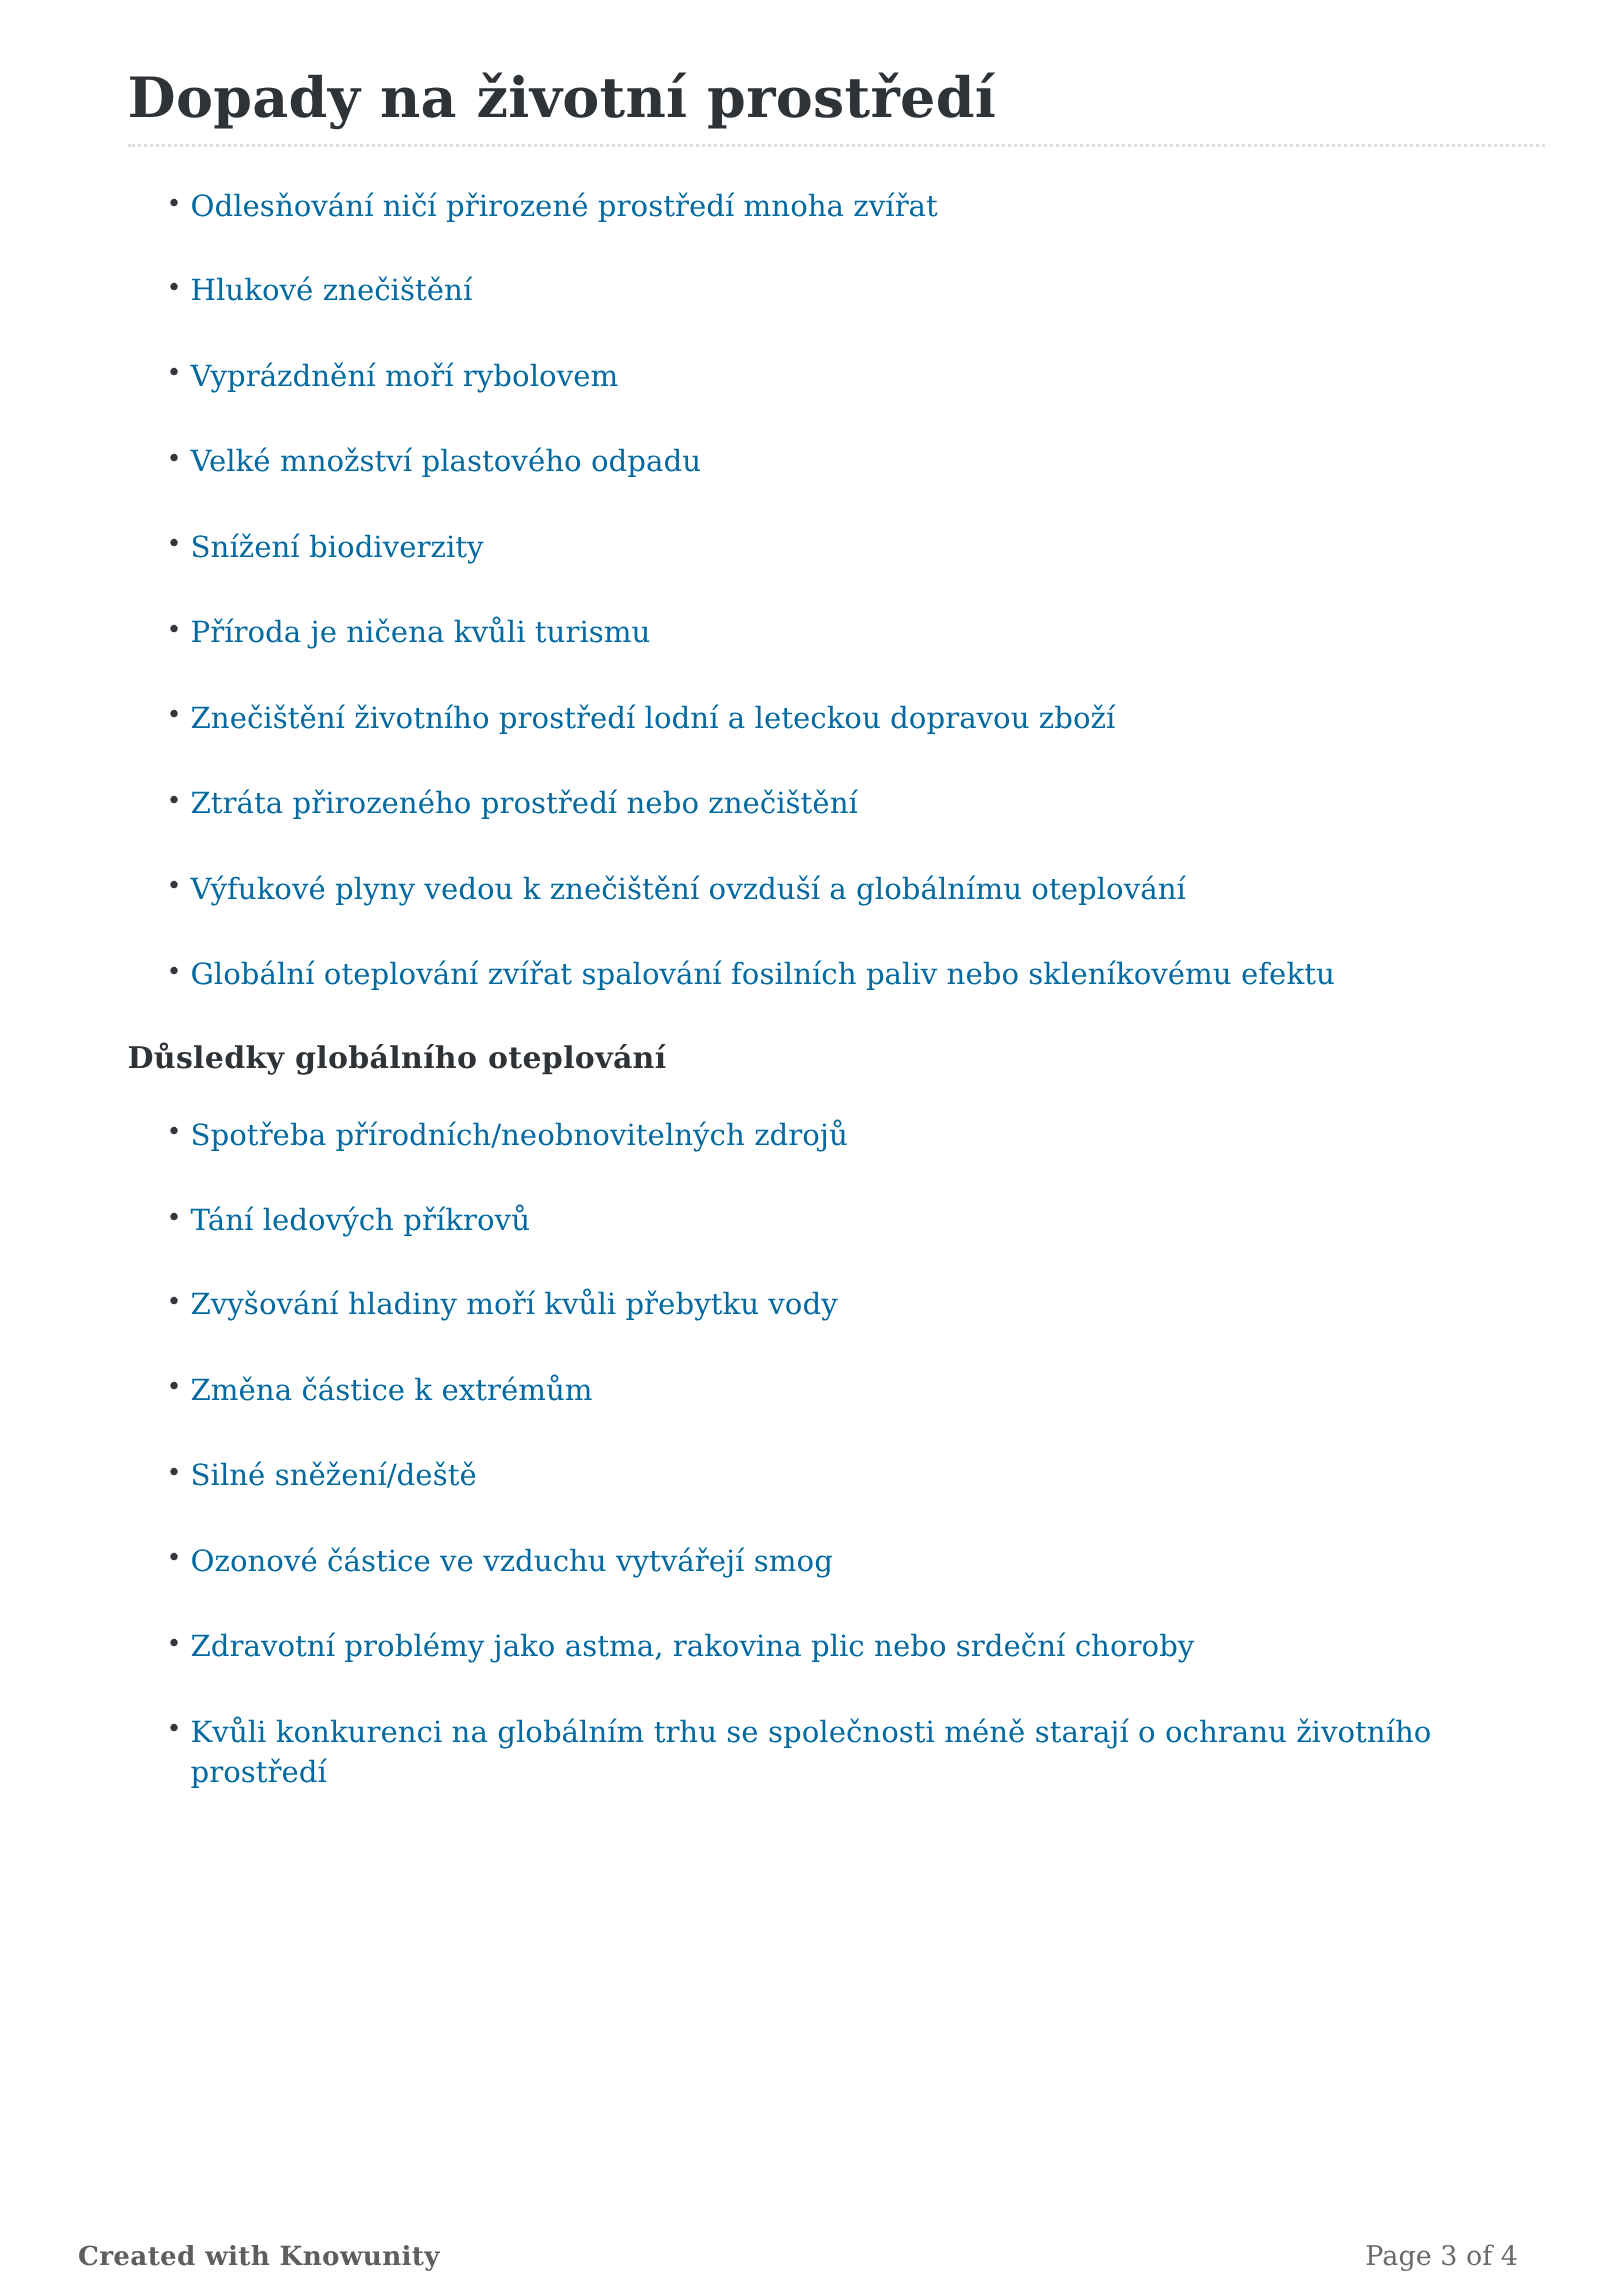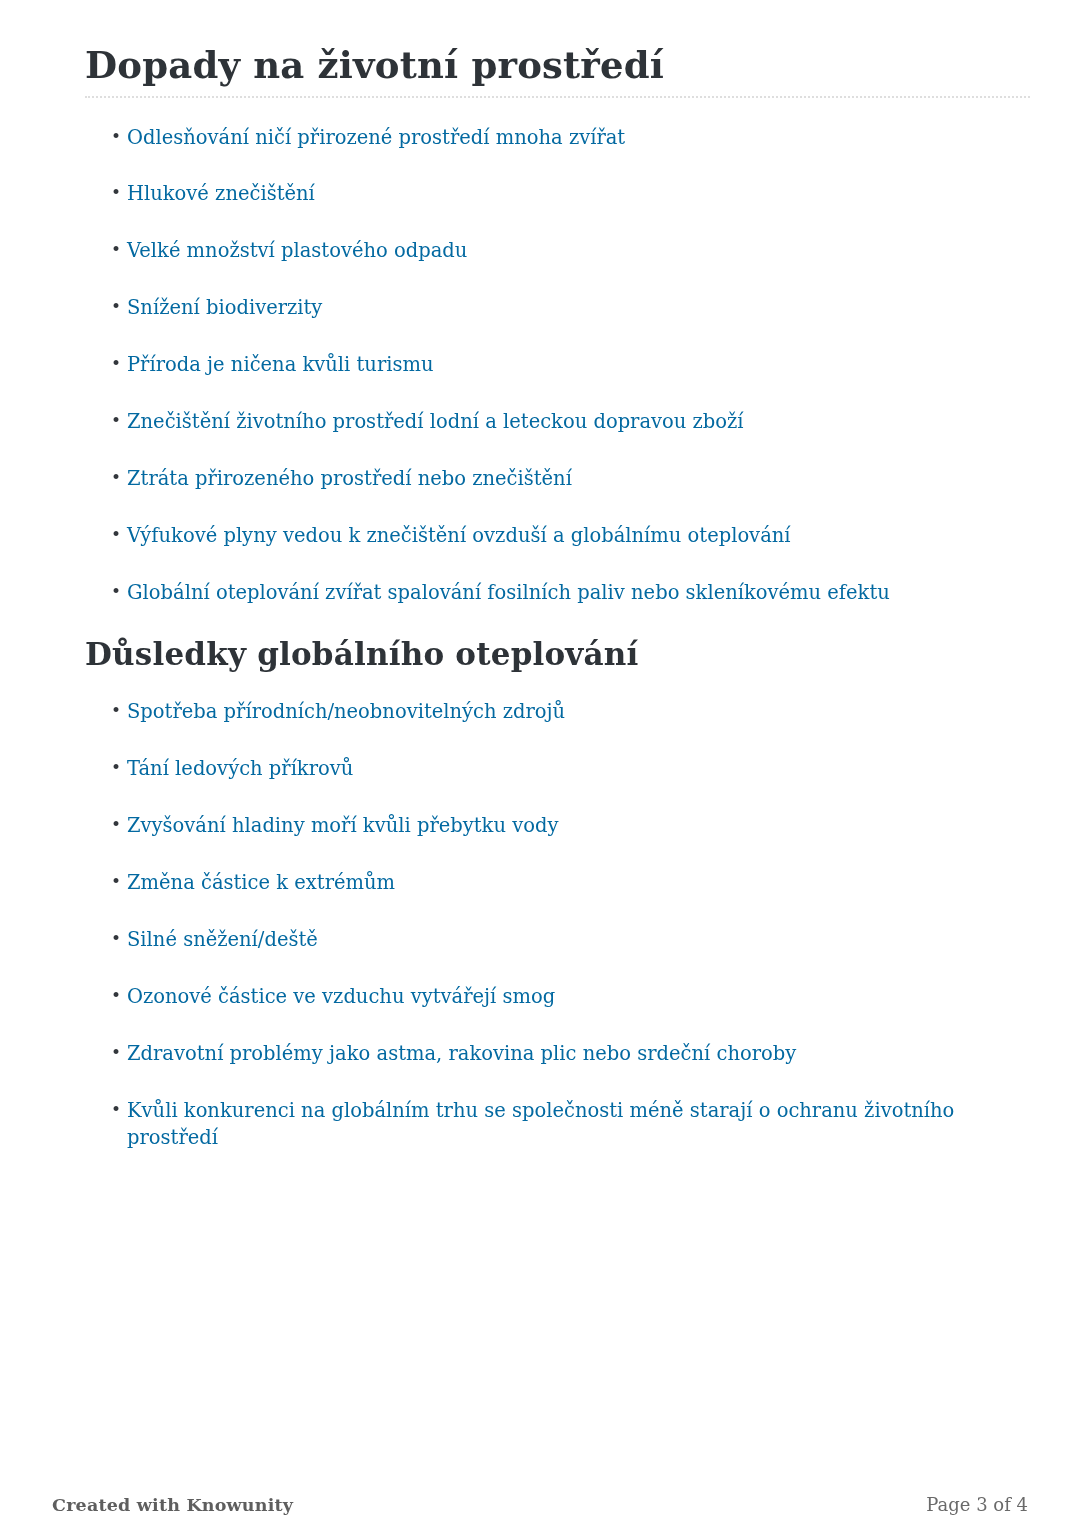--- a/index.html
+++ b/index.html
@@ -29,21 +29,21 @@
     color: #2e3338;
     margin: 18px 0 0 0;
     letter-spacing: 0.2px;
   }
   .title-rule {
     border-bottom: 2px dotted #dedede;
     height: 0;
     margin-top: 9px;
   }
   h2.doc-subtitle {
-    font-size: 31px;
+    font-size: 20px;
     line-height: 1.15;
     font-weight: bold;
     color: #2e3338;
     margin: 12px 0 0 0;
     letter-spacing: 0.2px;
   }
   ul.bullets {
     list-style: none;
     margin: 27px 0 0 0;
     padding: 0 0 0 42px;
@@ -60,21 +60,21 @@
     content: "\2022";
     position: absolute;
     left: -16px;
     top: 0;
     font-size: 17px;
     color: #33373c;
   }
   footer.page-footer {
     position: absolute;
     left: 52px;
-    right: 52px;
+    right: 68px;
     bottom: 12px;
     display: flex;
     justify-content: space-between;
     align-items: baseline;
   }
   .credit {
     font-size: 17.5px;
     font-weight: bold;
     color: #5e5e5e;
     letter-spacing: 0.2px;
@@ -89,20 +89,21 @@
 <body>
 
 <div class="page">
 
   <section>
     <h1 class="doc-title">Dopady na životní prostředí</h1>
     <div class="title-rule"></div>
     <ul class="bullets">
         <li>Odlesňování ničí přirozené prostředí mnoha zvířat</li>
         <li>Hlukové znečištění</li>
+        <li>Vyprázdnění moří rybolovem</li>
         <li>Velké množství plastového odpadu</li>
         <li>Snížení biodiverzity</li>
         <li>Příroda je ničena kvůli turismu</li>
         <li>Znečištění životního prostředí lodní a leteckou dopravou zboží</li>
         <li>Ztráta přirozeného prostředí nebo znečištění</li>
         <li>Výfukové plyny vedou k znečištění ovzduší a globálnímu oteplování</li>
         <li>Globální oteplování zvířat spalování fosilních paliv nebo skleníkovému efektu</li>
       </ul>
   </section>
 

